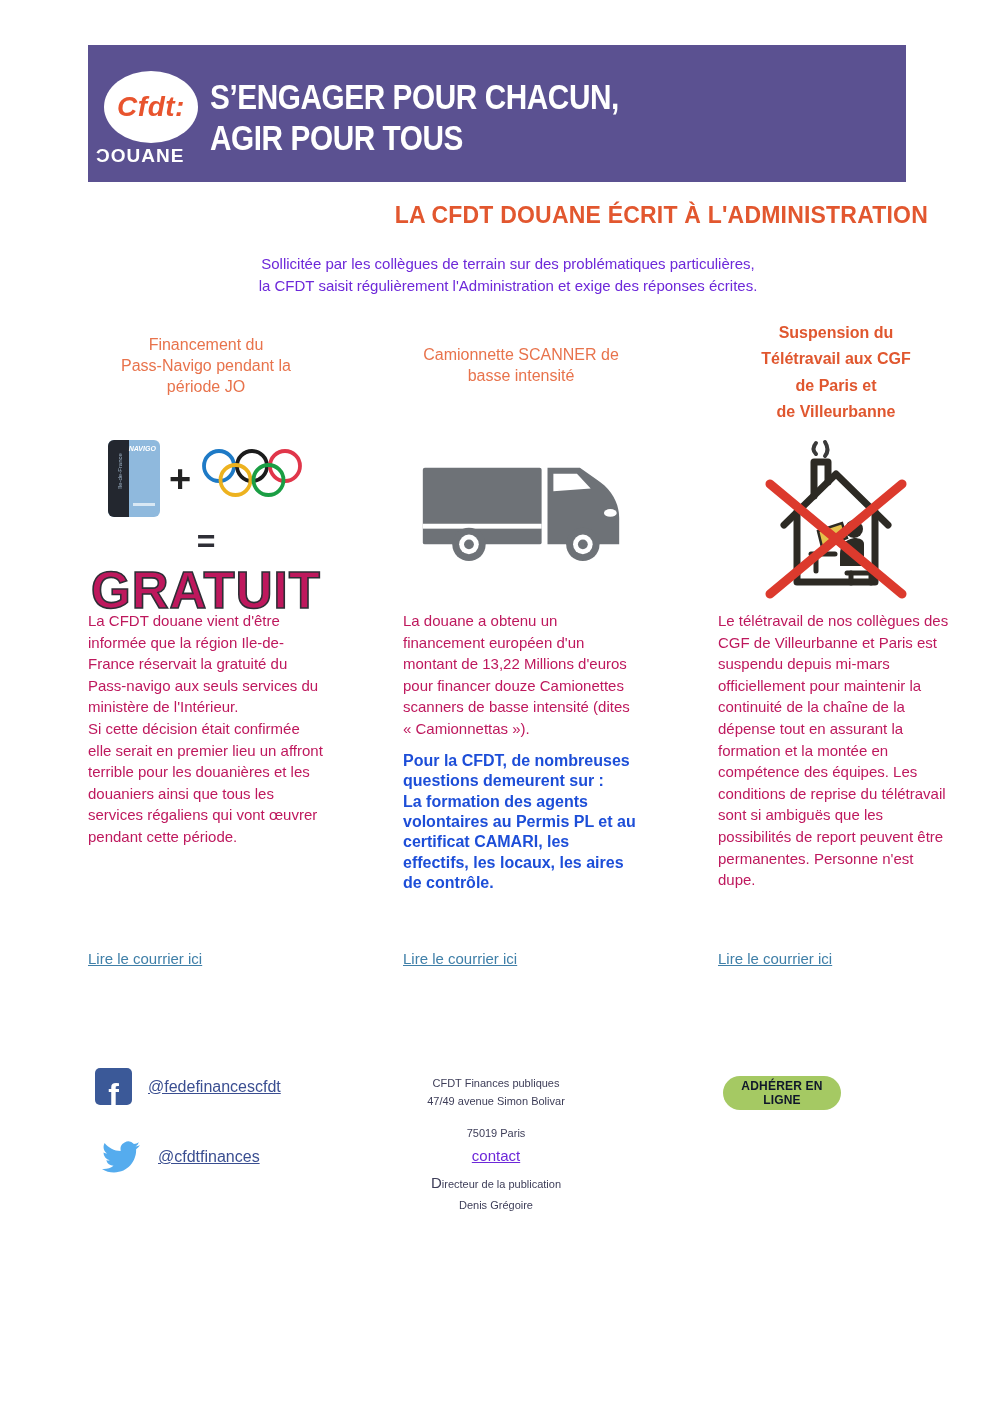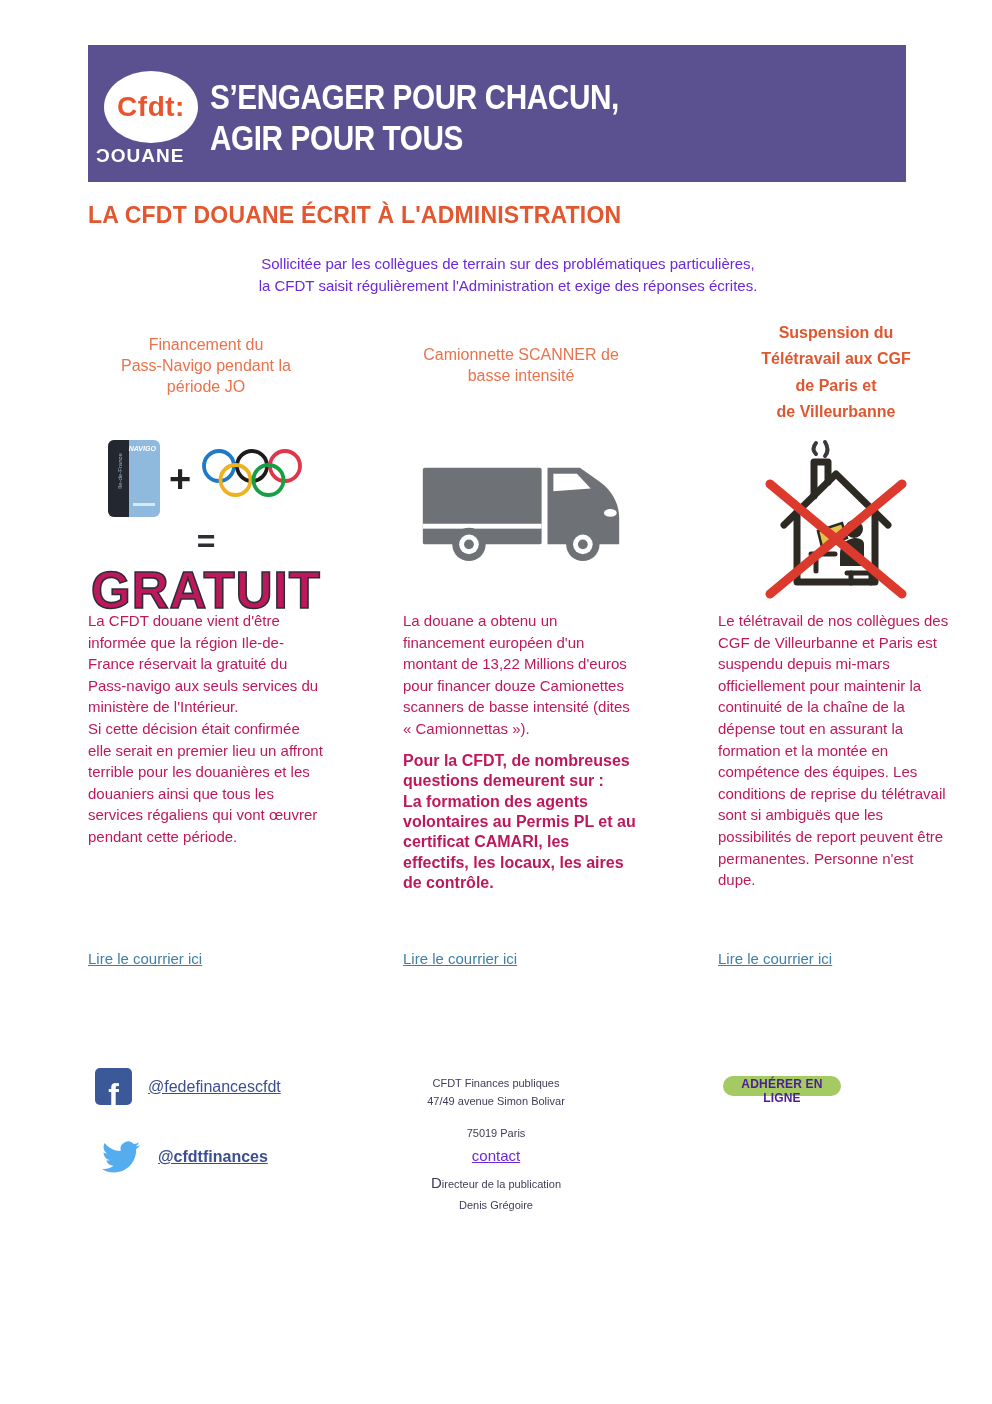--- a/index.html
+++ b/index.html
@@ -8,34 +8,34 @@
     font-family:"Liberation Sans", sans-serif; overflow:hidden;
   }
 
   
   .banner { position:absolute; left:88px; top:45px; width:818px; height:137px; background:#5b5191; }
   .logo-oval {
     position:absolute; left:16px; top:26px; width:94px; height:72px;
     background:#ffffff; border-radius:50%;
     display:flex; align-items:center; justify-content:center;
   }
-  .logo-text { color:#e8542e; font-weight:bold; font-size:28px; letter-spacing:0.5px; }
+  .logo-text { color:#e8542e; font-weight:bold; font-size:28px; letter-spacing:0.5px;font-style:italic; }
   .logo-org {
     position:absolute; left:8px; top:100px; width:110px; text-align:left;
     color:#ffffff; font-weight:bold; font-size:19px; letter-spacing:1px;
   }
   .tagline {
     position:absolute; left:122px; top:32px; color:#ffffff; font-weight:bold;
     font-size:35px; line-height:1.16; letter-spacing:-0.5px;
     transform:scaleX(0.85); transform-origin:left top; white-space:nowrap;
   }
 
   
   .main-title {
-    position:absolute; left:88px; top:202px; width:840px; text-align:left;
+    position:absolute; left:88px; top:202px; width:840px; text-align:right;
     color:#e2572f; font-size:23px; font-weight:bold; letter-spacing:0.2px;
   }
   .intro {
     position:absolute; left:88px; top:253px; width:840px; text-align:center;
     color:#6d28d9; font-size:15px; line-height:1.45; white-space:pre-line;
   }
 
   
   .columns {
     position:absolute; left:88px; top:320px; width:866px;
@@ -48,21 +48,21 @@
   }
   .col1 .col-heading { padding-top:15px; }
   .col2 .col-heading { padding-top:25px; }
   .col3 .col-heading { font-weight:bold; color:#e0572f; line-height:1.65; padding-top:0; }
   .col-figure { height:178px; display:flex; align-items:flex-start; justify-content:center; }
   .col-body {
     font-size:15px; line-height:1.44; color:#be185d; white-space:pre-line;
   }
   .col-highlight {
     margin-top:11px; font-size:16px; line-height:1.28; font-weight:bold;
-    color:#be185d; white-space:pre-line;
+    color:#1d4ed8; white-space:pre-line;
   }
   .col-link { margin-top:auto; }
   .col-link a { color:#3f7fa8; font-size:15px; text-decoration:underline; cursor:pointer; }
 
   
   .fig1 { display:flex; flex-direction:column; align-items:center; width:100%; }
   .fig1-row { display:flex; align-items:center; gap:9px; margin-top:8px; }
   .navigo-card {
     width:52px; height:77px; border-radius:6px; background:#8fb9dd;
     position:relative; overflow:hidden; flex:0 0 auto;
@@ -87,35 +87,35 @@
 
   
   .fb-row { position:absolute; left:95px; top:1068px; display:flex; align-items:center; gap:16px; }
   .fb-icon {
     width:37px; height:37px; background:#3b5998; border-radius:5px;
     color:#ffffff; font-weight:bold; font-size:32px; overflow:hidden;
     display:flex; justify-content:center; align-items:flex-end; cursor:pointer;
   }
   .fb-icon span { display:block; margin-bottom:-9px; }
   .social-handle { color:#3a4e91; font-size:16px; text-decoration:underline; cursor:pointer; }
-  .tw-row { position:absolute; left:98px; top:1138px; display:flex; align-items:center; gap:14px;font-weight:bold; }
+  .tw-row { position:absolute; left:98px; top:1138px; display:flex; align-items:center; gap:14px; }
 
   .footer-center {
     position:absolute; left:346px; top:1074px; width:300px; text-align:center;
     color:#3d3d58; font-size:11px; line-height:1.65;
   }
   .footer-center .gap { margin-top:14px; }
   .contact-link { display:inline-block; margin-top:2px; font-size:15px; color:#6d28d9; text-decoration:underline; cursor:pointer; }
   .pub-role { margin-top:2px; font-size:11px; }
   .pub-role::first-letter { font-size:15px; }
 
   .join-button {
-    position:absolute; left:723px; top:1076px; width:118px; height:20px;
+    position:absolute; left:723px; top:1076px; width:118px; height:34px;
     background:#a5c963; border:none; border-radius:17px;
-    color:#4c1d95; font-weight:bold; font-size:12px; letter-spacing:0.2px;
+    color:#0f172a; font-weight:bold; font-size:12px; letter-spacing:0.2px;
     font-family:"Liberation Sans", sans-serif; cursor:pointer;
   }
 </style>
 </head>
 <body>
 
 <div class="page">
 
   <div class="banner">
     <div class="logo-oval">

